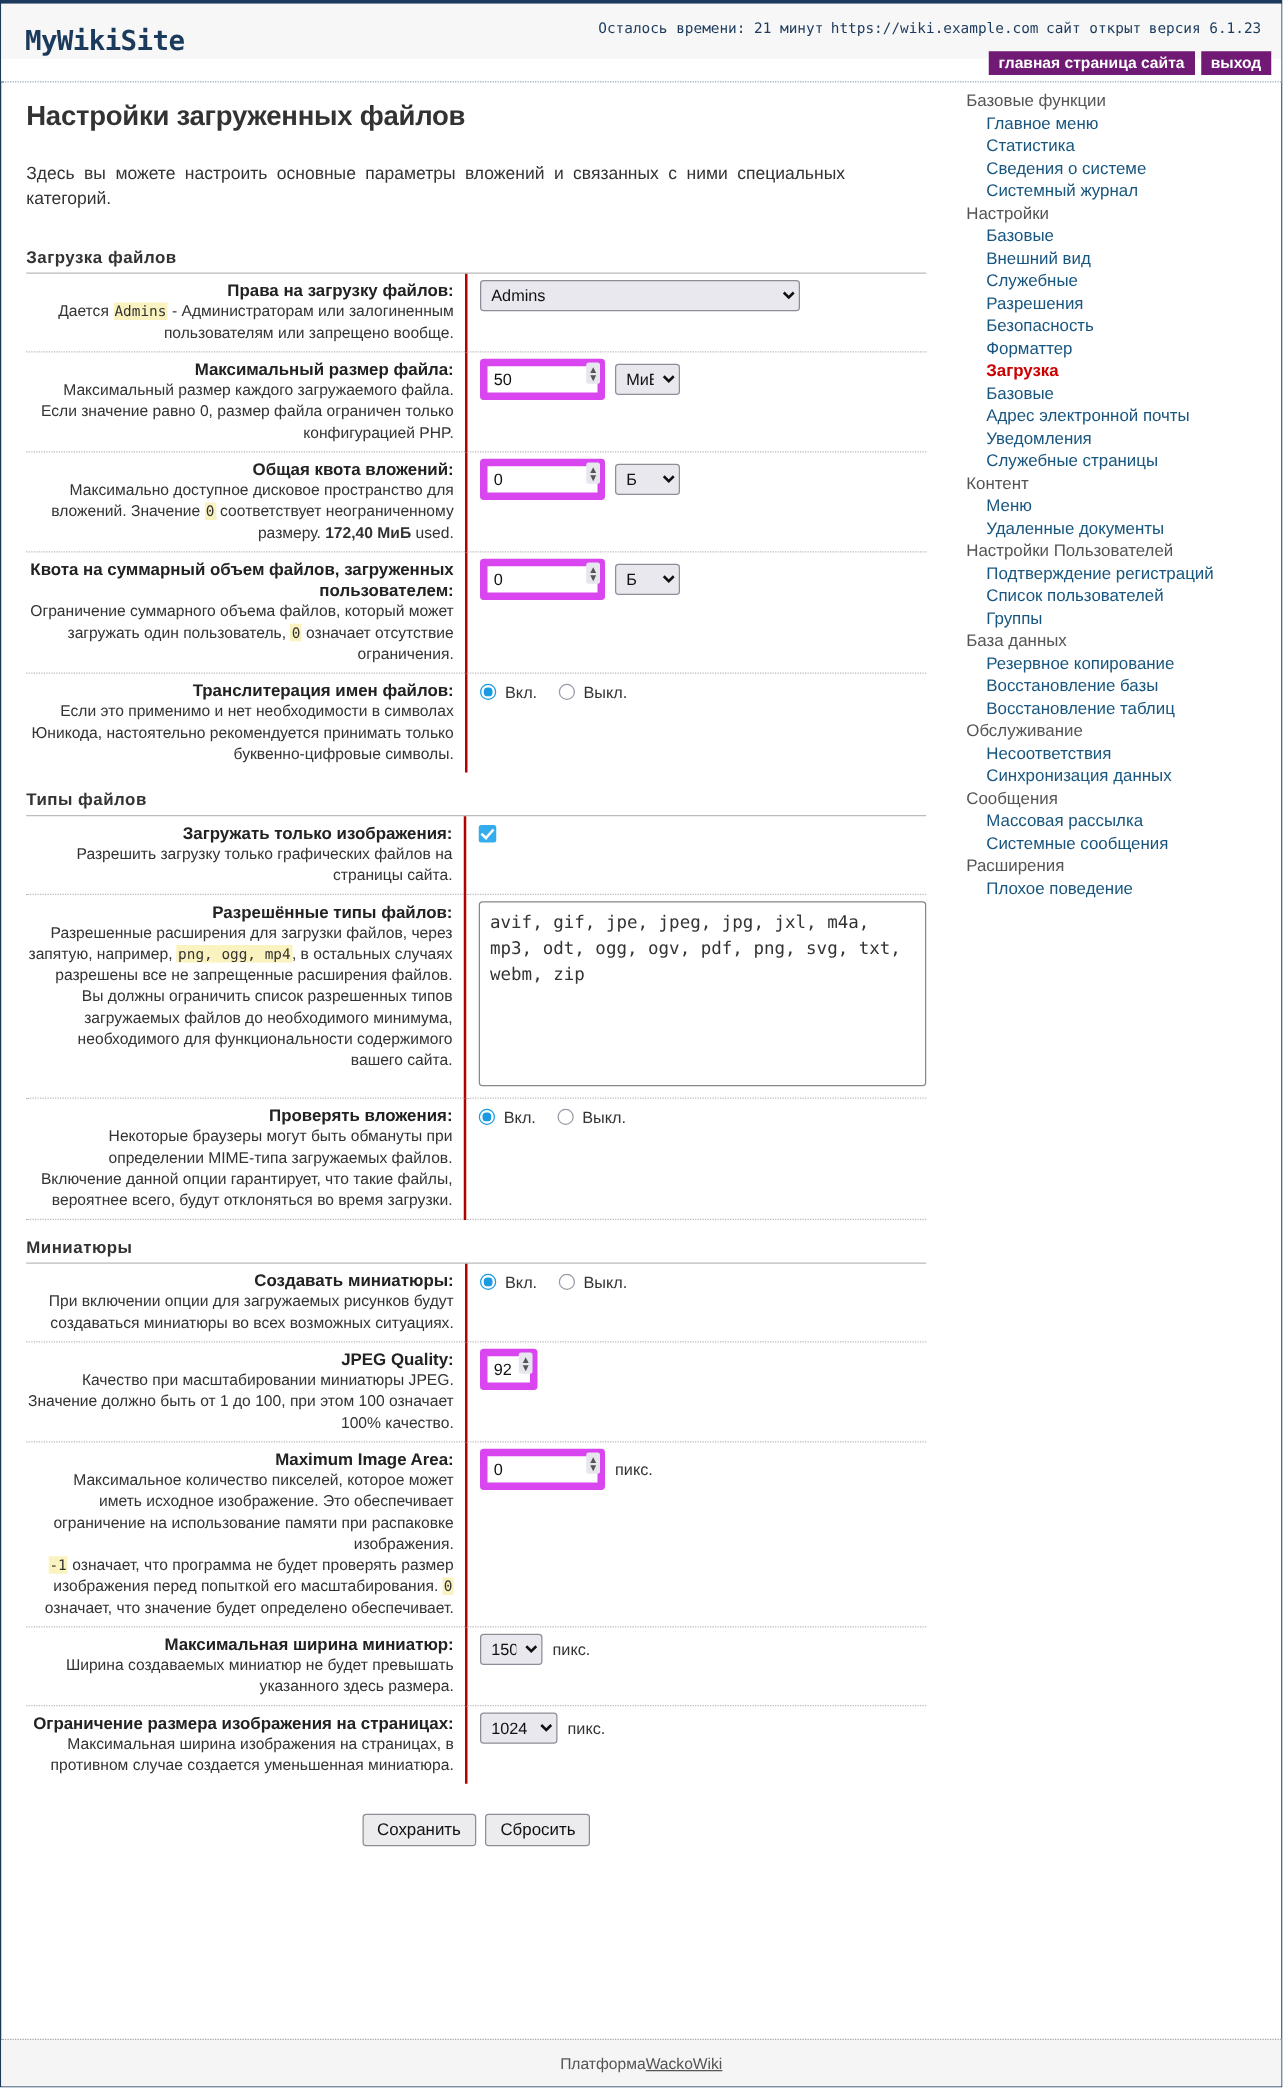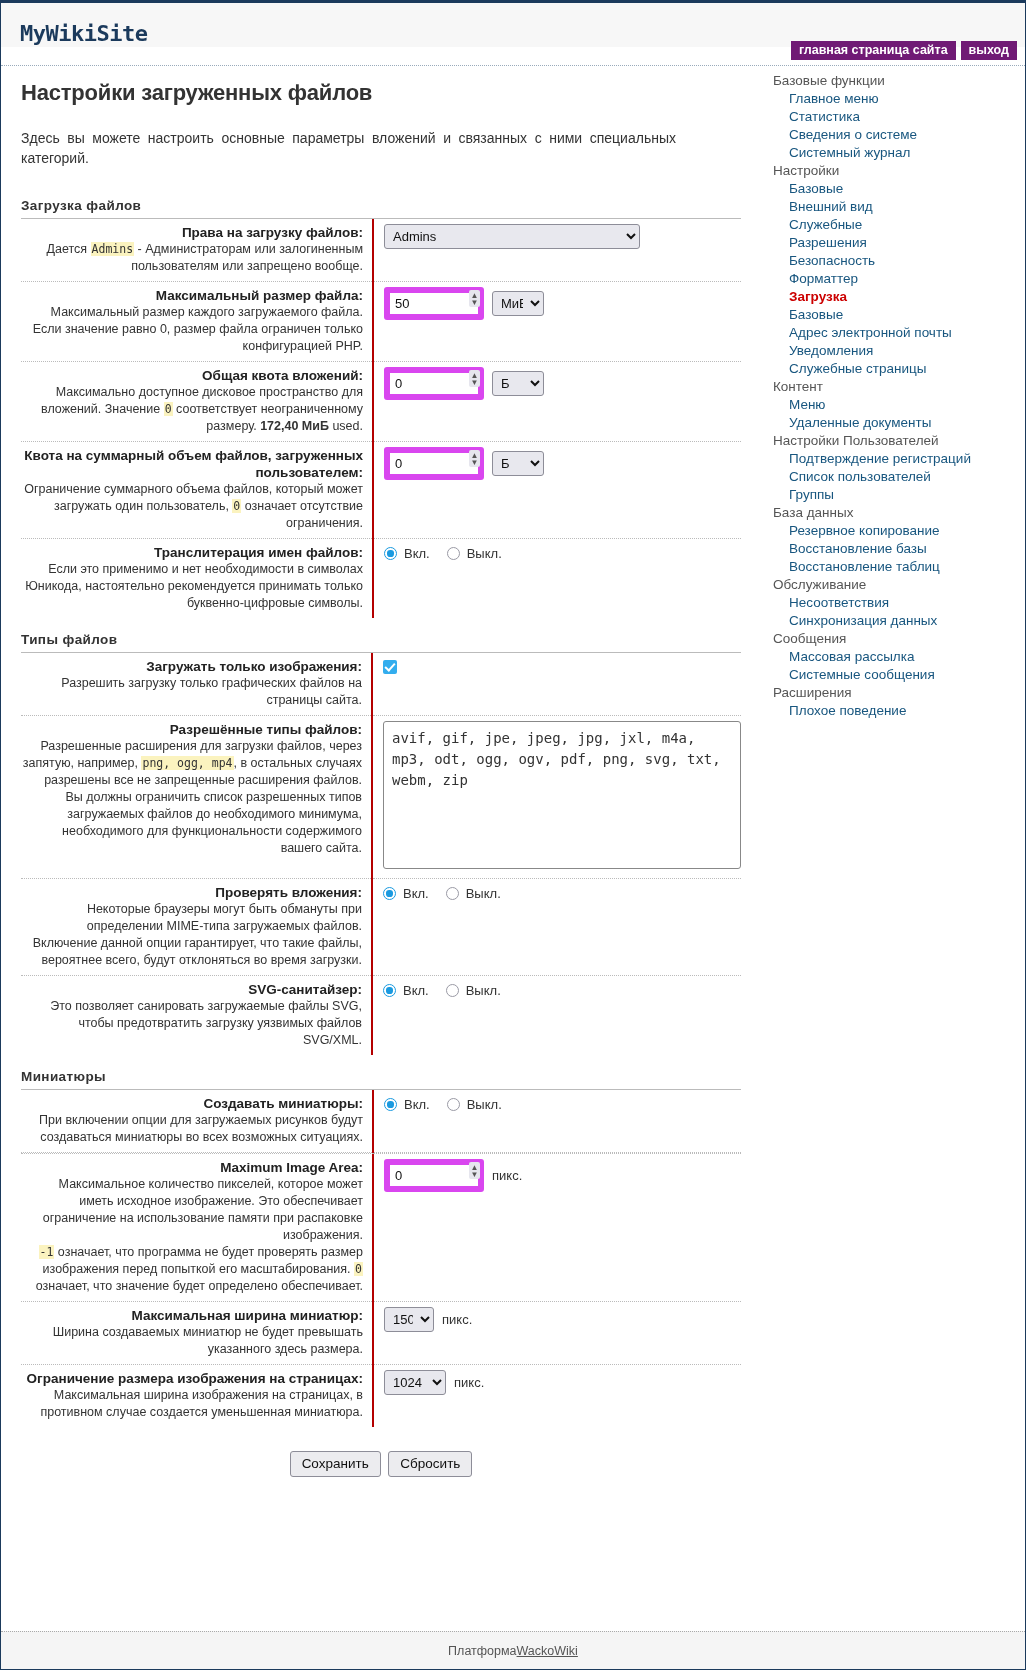--- a/index.html
+++ b/index.html
@@ -233,20 +233,23 @@
   }
   .footer a { color:#555; text-decoration:underline; }
 </style>
 </head>
 <body>
 
 <div id="page">
 
   <div class="header">
     <div class="site-title">MyWikiSite</div>
+    <div class="header-info">
+      <span>Осталось времени: 21 минут</span><span class="sp"></span><span>https://wiki.example.com</span><span class="sp"></span><span>сайт открыт</span><span class="sp"></span><span>версия 6.1.23</span>
+    </div>
   </div>
   <div class="navbar">
     <div class="navbtns">
       <div class="navbtn">главная страница сайта</div>
       <div class="navbtn">выход</div>
     </div>
   </div>
 
   <div class="body-wrap">
 
@@ -397,58 +400,59 @@
               <span class="radio on"></span>
               <span class="rlabel">Вкл.</span>
               <span class="radio"></span>
               <span class="rlabel">Выкл.</span>
             </div>
           </td>
         </tr>
         <tr class="sep">
               <td colspan="2"></td>
             </tr>
-        <tr class="row">
-          <td class="lbl">
-            <span class="name">SVG-санитайзер:</span>
-            <span class="hint">Это позволяет санировать загружаемые файлы SVG, чтобы предотвратить загрузку уязвимых файлов SVG/XML.</span>
+      </tbody>
+        </table>
+
+      <div class="section-title">Миниатюры</div>
+      <div class="sec-rule"></div>
+      <table class="form">
+        <tbody>
+            <tr class="row">
+          <td class="lbl">
+            <span class="name">Создавать миниатюры:</span>
+            <span class="hint">При включении опции для загружаемых рисунков будут создаваться миниатюры во всех возможных ситуациях.</span>
           </td>
           <td class="ctl">
             <div class="radiogrp">
               <span class="radio on"></span>
               <span class="rlabel">Вкл.</span>
               <span class="radio"></span>
               <span class="rlabel">Выкл.</span>
             </div>
           </td>
         </tr>
-      </tbody>
-        </table>
-
-      <div class="section-title">Миниатюры</div>
-      <div class="sec-rule"></div>
-      <table class="form">
-        <tbody>
-            <tr class="row">
-          <td class="lbl">
-            <span class="name">Создавать миниатюры:</span>
-            <span class="hint">При включении опции для загружаемых рисунков будут создаваться миниатюры во всех возможных ситуациях.</span>
-          </td>
-          <td class="ctl">
-            <div class="radiogrp">
-              <span class="radio on"></span>
-              <span class="rlabel">Вкл.</span>
-              <span class="radio"></span>
-              <span class="rlabel">Выкл.</span>
-            </div>
-          </td>
-        </tr>
-        <tr class="sep">
-              <td colspan="2"></td>
-            </tr>
+        <tr class="sep">
+              <td colspan="2"></td>
+            </tr>
+        <tr class="row">
+          <td class="lbl">
+            <span class="name">JPEG Quality:</span>
+            <span class="hint">Качество при масштабировании миниатюры JPEG. Значение должно быть от 1 до 100, при этом 100 означает 100% качество.</span>
+          </td>
+          <td class="ctl">
+            <span class="spinwrap">
+              <input class="spin small" type="text" value="92" style="">
+              <span class="spinarrows">
+                    <span>▲</span>
+                    <span>▼</span>
+                  </span>
+            </span>
+          </td>
+        </tr>
         <tr class="sep">
               <td colspan="2"></td>
             </tr>
         <tr class="row">
           <td class="lbl">
             <span class="name">Maximum Image Area:</span>
             <span class="hint">Максимальное количество пикселей, которое может иметь исходное изображение. Это обеспечивает ограничение на использование памяти при распаковке изображения.</span>
             <span class="hint"><mark class="code">-1</mark><span> означает, что программа не будет проверять размер изображения перед попыткой его масштабирования. </span><mark class="code">0</mark><span> означает, что значение будет определено обеспечивает.</span></span>
           </td>
           <td class="ctl">

